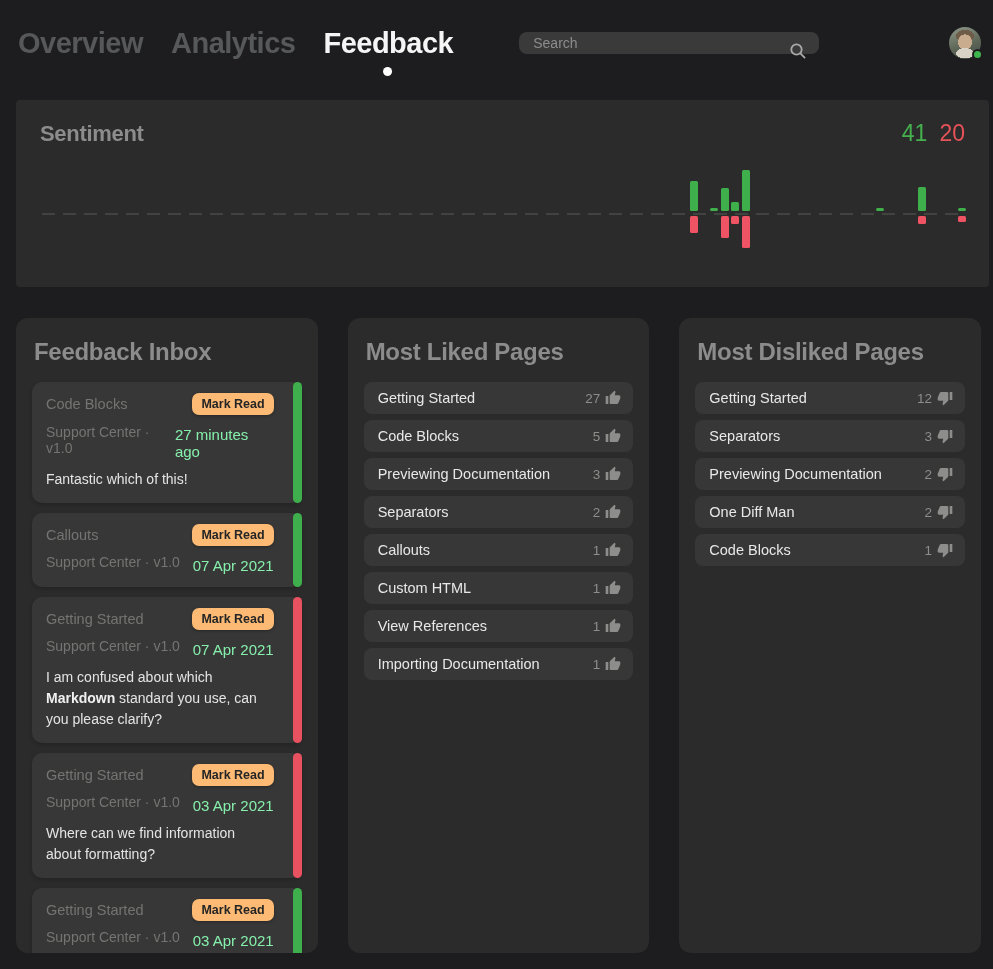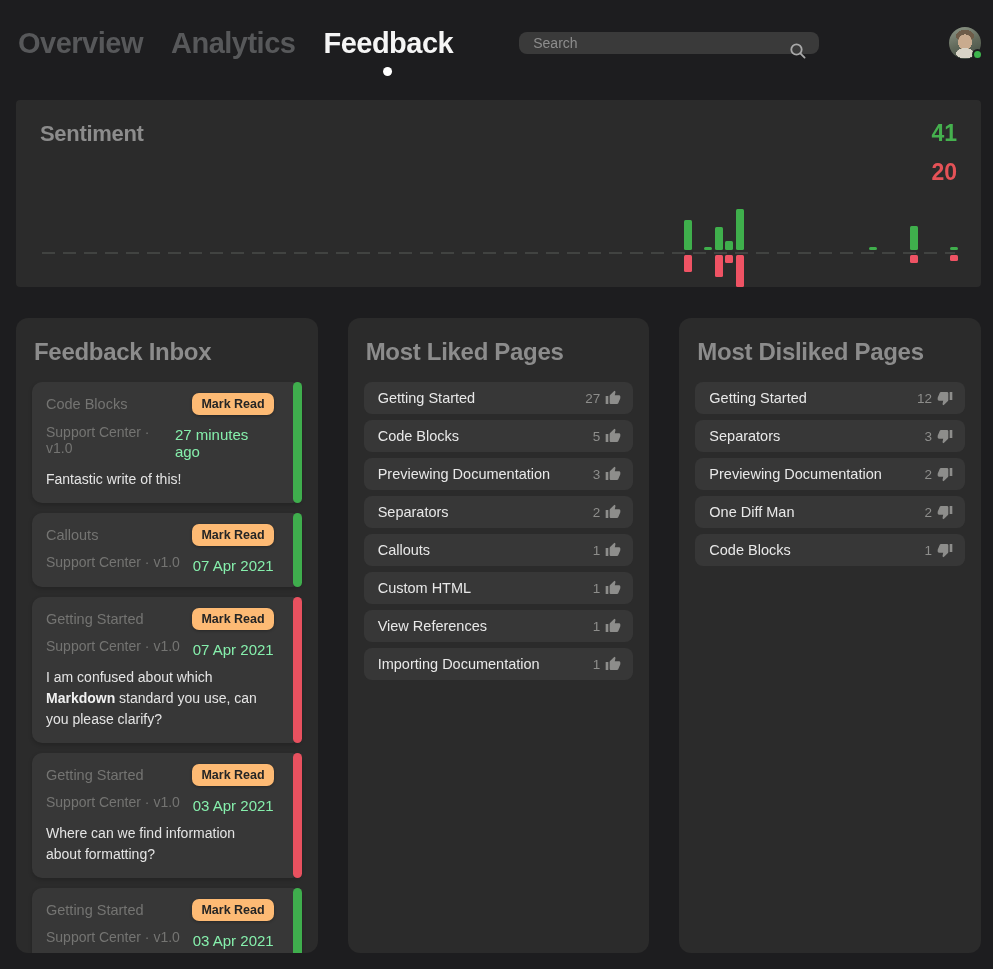--- a/index.html
+++ b/index.html
@@ -45,26 +45,26 @@
       radial-gradient(ellipse 9px 6px at 50% 28%, #6e5c48 0 99%, transparent 100%),
       linear-gradient(160deg,#90998a 0%, #626a5b 50%, #414b42 100%);
   }
   .status-dot {
     position:absolute; right:-2px; bottom:-1px; width:11px; height:11px;
     border-radius:50%; background:#3db44d; border:2px solid #1d1d1f;
   }
 
   
   .sentiment-card {
-    margin:0 12px 0 16px; height:187px; background:#2b2b2b; border-radius:4px;
+    margin:0 4px 0 16px; height:187px; background:#2b2b2b; border-radius:4px;
     padding:20px 24px;
   }
   .sentiment-head { display:flex; align-items:baseline; }
   .card-title { font-size:22px; font-weight:700; color:#8c8c8c; letter-spacing:-0.3px; }
-  .totals { margin-left:auto; display:flex; gap:12px; font-size:23px; font-weight:700;flex-direction:column; }
+  .totals { margin-left:auto; display:flex; gap:12px; font-size:23px; font-weight:400; }
   .total-likes { color:#45b14e; }
   .total-dislikes { color:#e55257; }
   .chart {
     position:relative; height:108px; margin-top:10px;
   }
   .chart-baseline {
     position:absolute; left:2px; right:2px; top:56px; height:2px;
     background:repeating-linear-gradient(90deg,#414341 0 13px,transparent 13px 21px);
   }
   .chart-bar { position:absolute; width:8px; transform:translateX(-50%); border-radius:1.5px; }
@@ -174,21 +174,21 @@
         <div class="fb-card">
           <div class="fb-ribbon green"></div>
           <div class="fb-row">
             <div class="fb-page">Code Blocks</div>
             <button class="fb-action">Mark Read</button>
           </div>
           <div class="fb-row">
             <div class="fb-source">Support Center · v1.0</div>
             <div class="fb-time">27 minutes ago</div>
           </div>
-          <div class="fb-body"><span>Fantastic write of this!</span></div>
+          <div class="fb-body"><span>Fantastic which of this!</span></div>
         </div>
         <div class="fb-card">
           <div class="fb-ribbon green"></div>
           <div class="fb-row">
             <div class="fb-page">Callouts</div>
             <button class="fb-action">Mark Read</button>
           </div>
           <div class="fb-row">
             <div class="fb-source">Support Center · v1.0</div>
             <div class="fb-time">07 Apr 2021</div>

